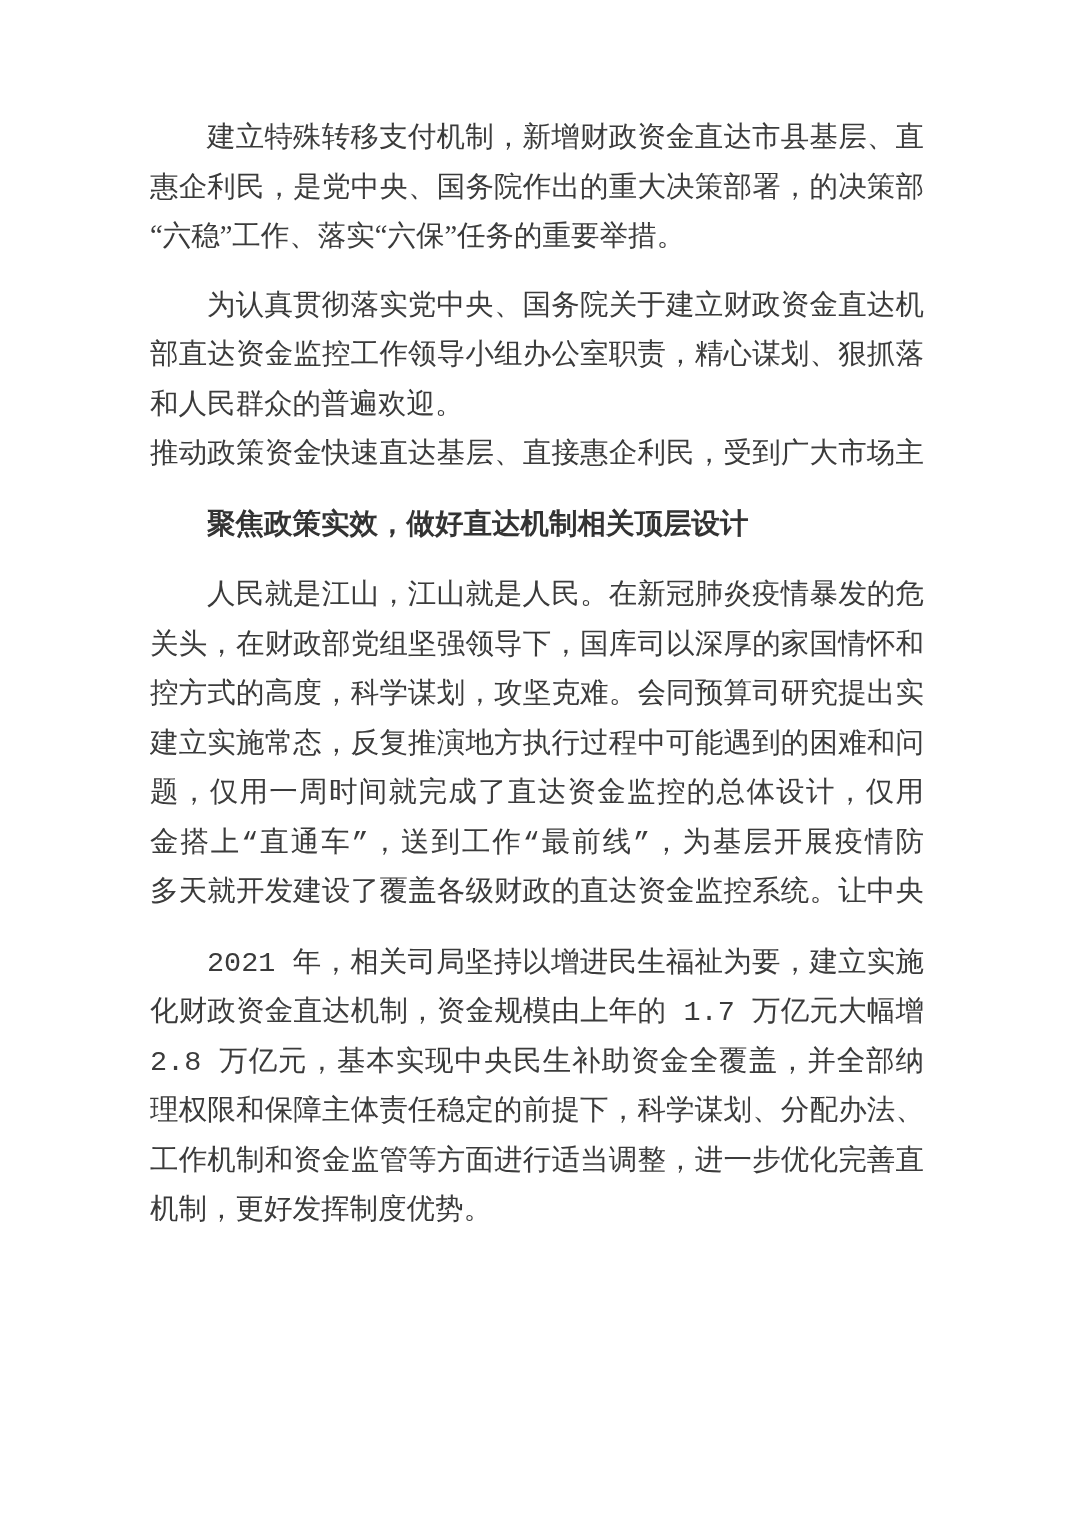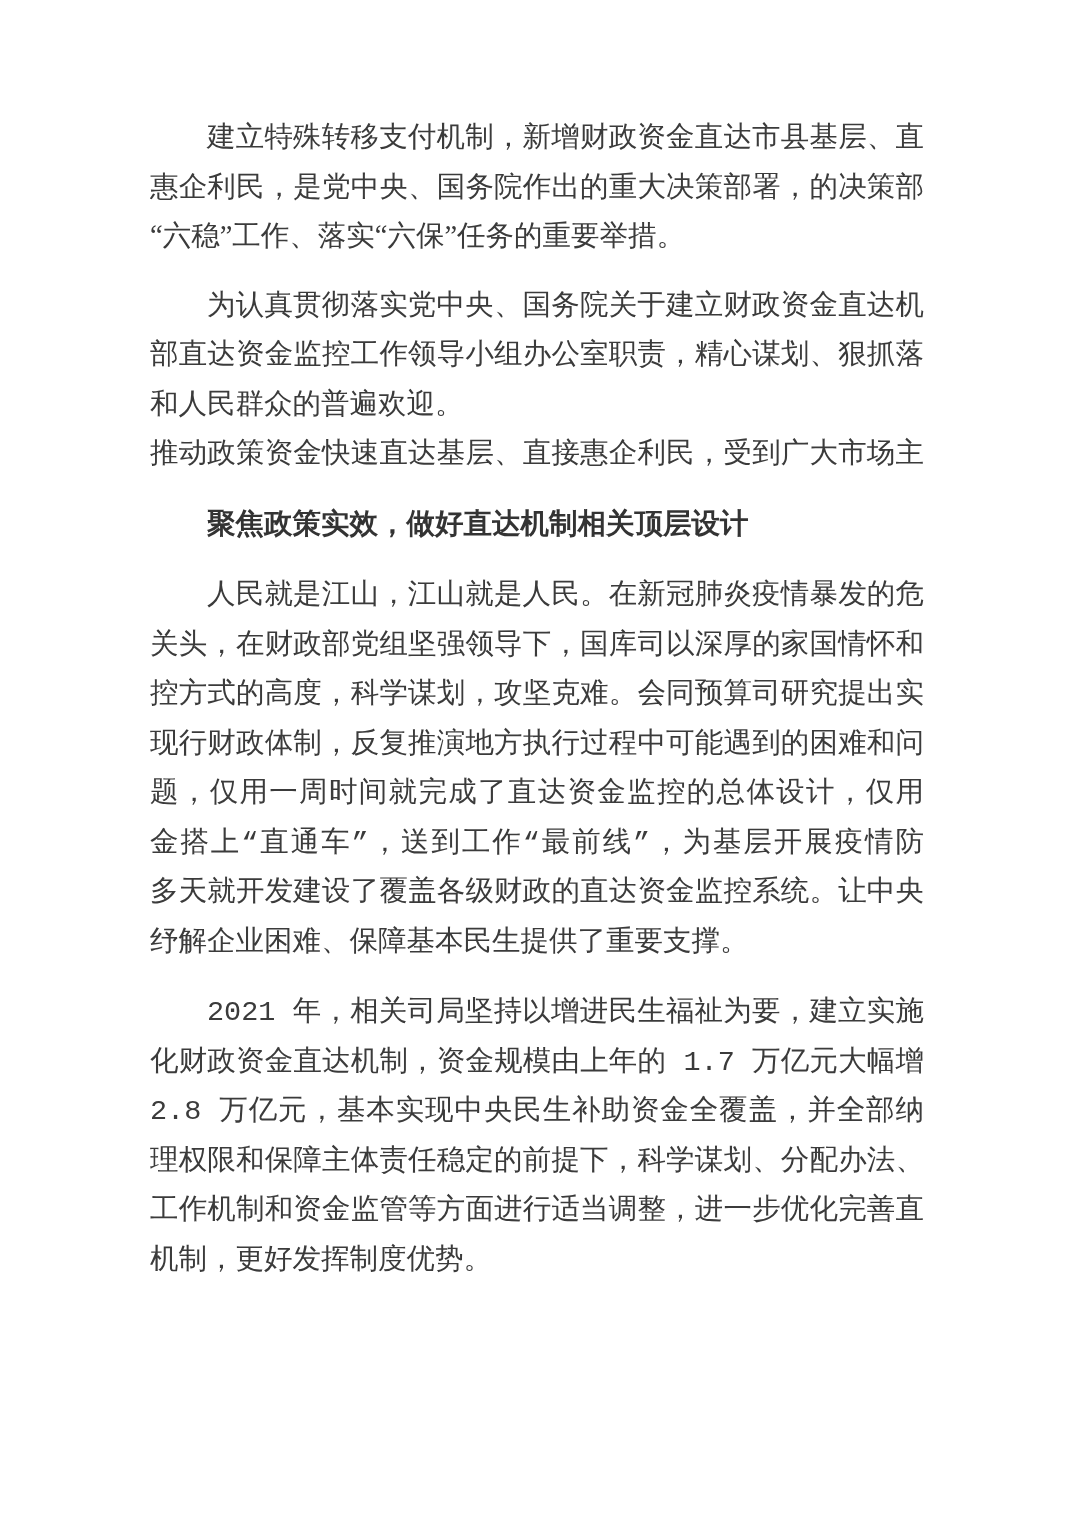--- a/index.html
+++ b/index.html
@@ -54,25 +54,24 @@
         <div class="line last">和人民群众的普遍欢迎。</div>
         <div class="line">推动政策资金快速直达基层、直接惠企利民，受到广大市场主体</div>
       </div>
       <div class="block heading">
         <div class="line first last">聚焦政策实效，做好直达机制相关顶层设计</div>
       </div>
       <div class="block paragraph">
         <div class="line first">人民就是江山，江山就是人民。在新冠肺炎疫情暴发的危急</div>
         <div class="line">关头，在财政部党组坚强领导下，国库司以深厚的家国情怀和责</div>
         <div class="line">控方式的高度，科学谋划，攻坚克难。会同预算司研究提出实施</div>
-        <div class="line">现行财政体制，反复推演地方执行过程中可能遇到的困难和问</div>
+        <div class="line">建立实施常态，反复推演地方执行过程中可能遇到的困难和问</div>
         <div class="line">题，仅用一周时间就完成了直达资金监控的总体设计，仅用 20</div>
         <div class="line">金搭上“直通车”，送到工作“最前线”，为基层开展疫情防控、</div>
         <div class="line">多天就开发建设了覆盖各级财政的直达资金监控系统。让中央资</div>
-        <div class="line last">纾解企业困难、保障基本民生提供了重要支撑。</div>
       </div>
       <div class="block paragraph">
         <div class="line first">2021 年，相关司局坚持以增进民生福祉为要，建立实施常态</div>
         <div class="line">化财政资金直达机制，资金规模由上年的 1.7 万亿元大幅增加到</div>
         <div class="line">2.8 万亿元，基本实现中央民生补助资金全覆盖，并全部纳入直达</div>
         <div class="line">理权限和保障主体责任稳定的前提下，科学谋划、分配办法、</div>
         <div class="line">工作机制和资金监管等方面进行适当调整，进一步优化完善直达</div>
         <div class="line last">机制，更好发挥制度优势。</div>
       </div>
     </div>

